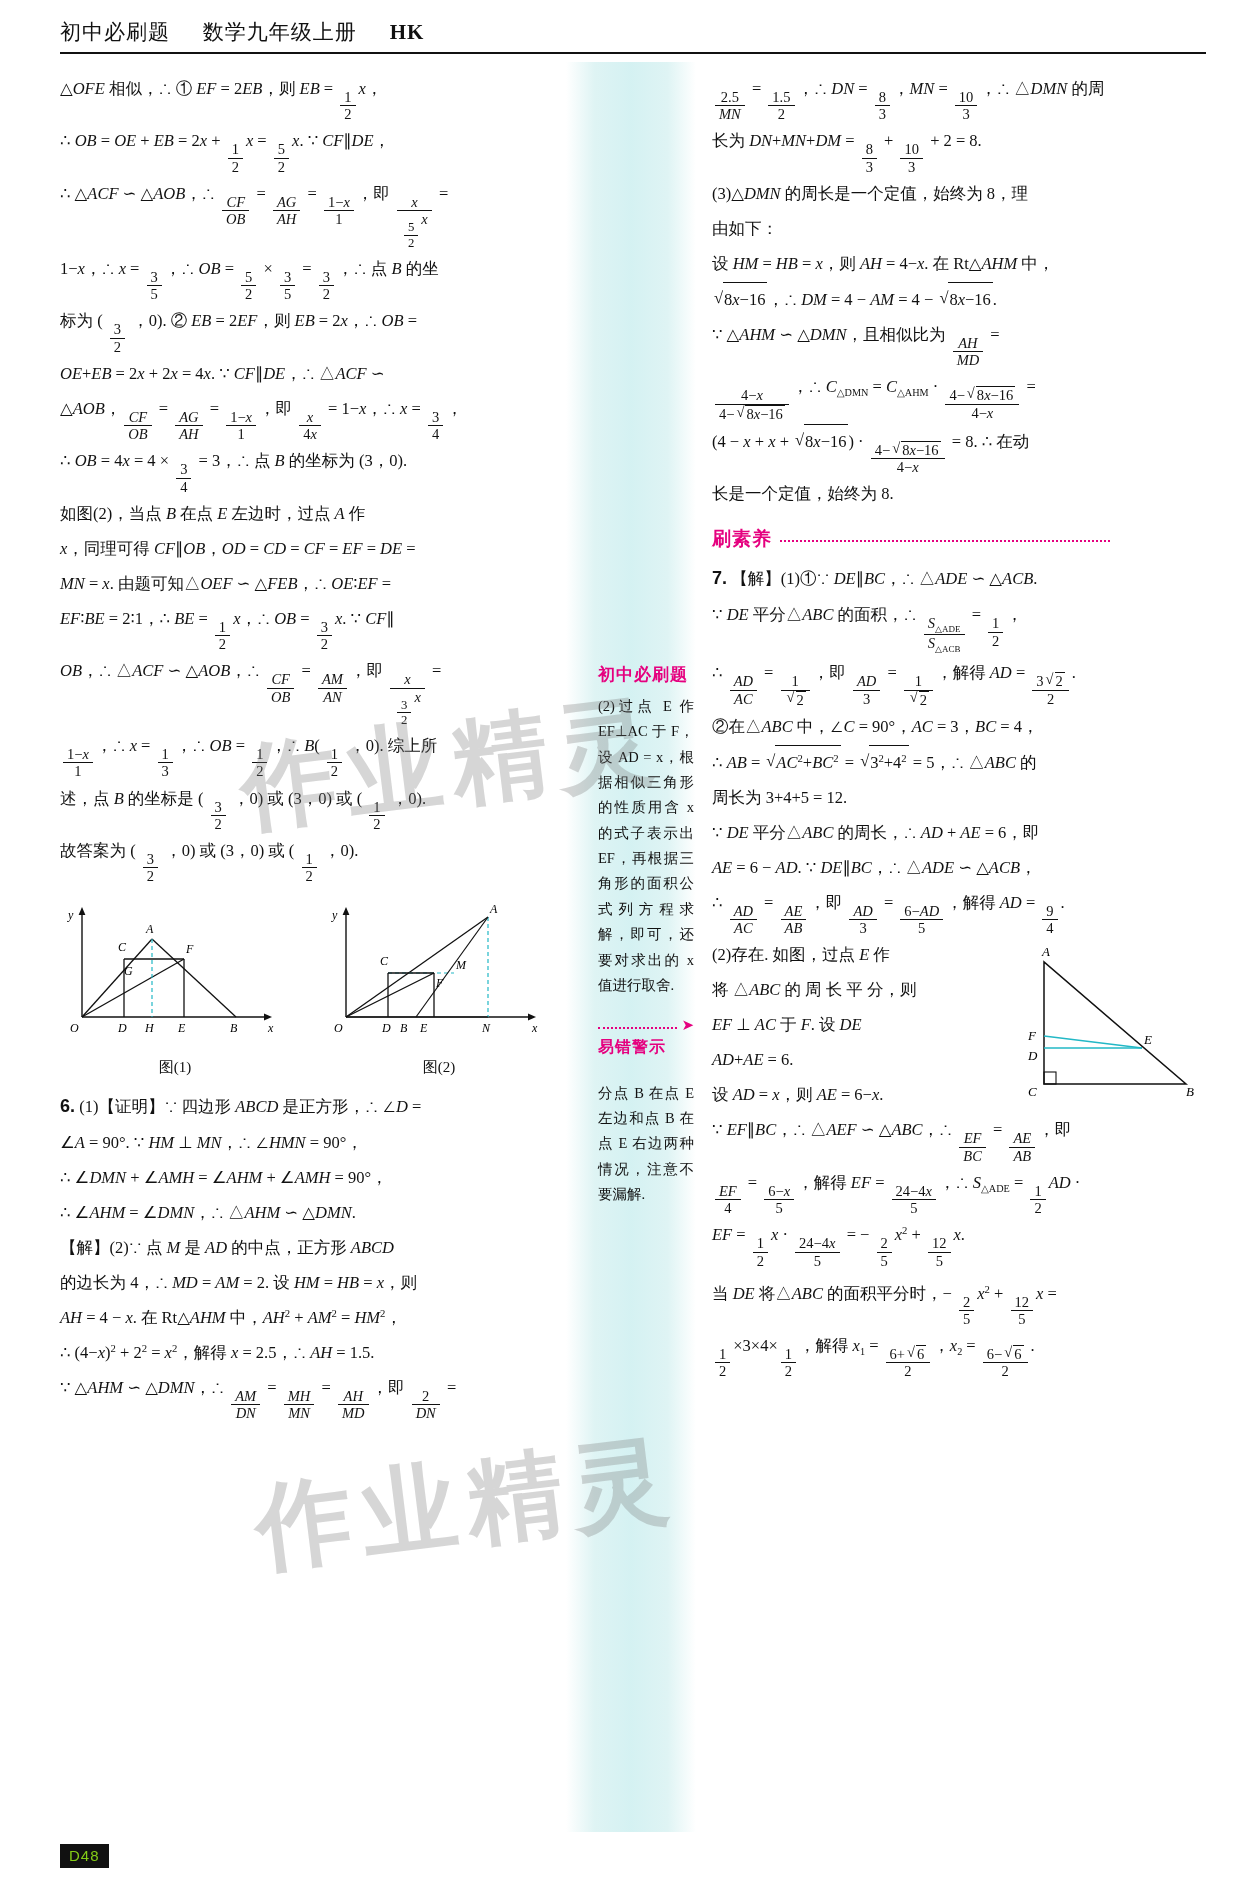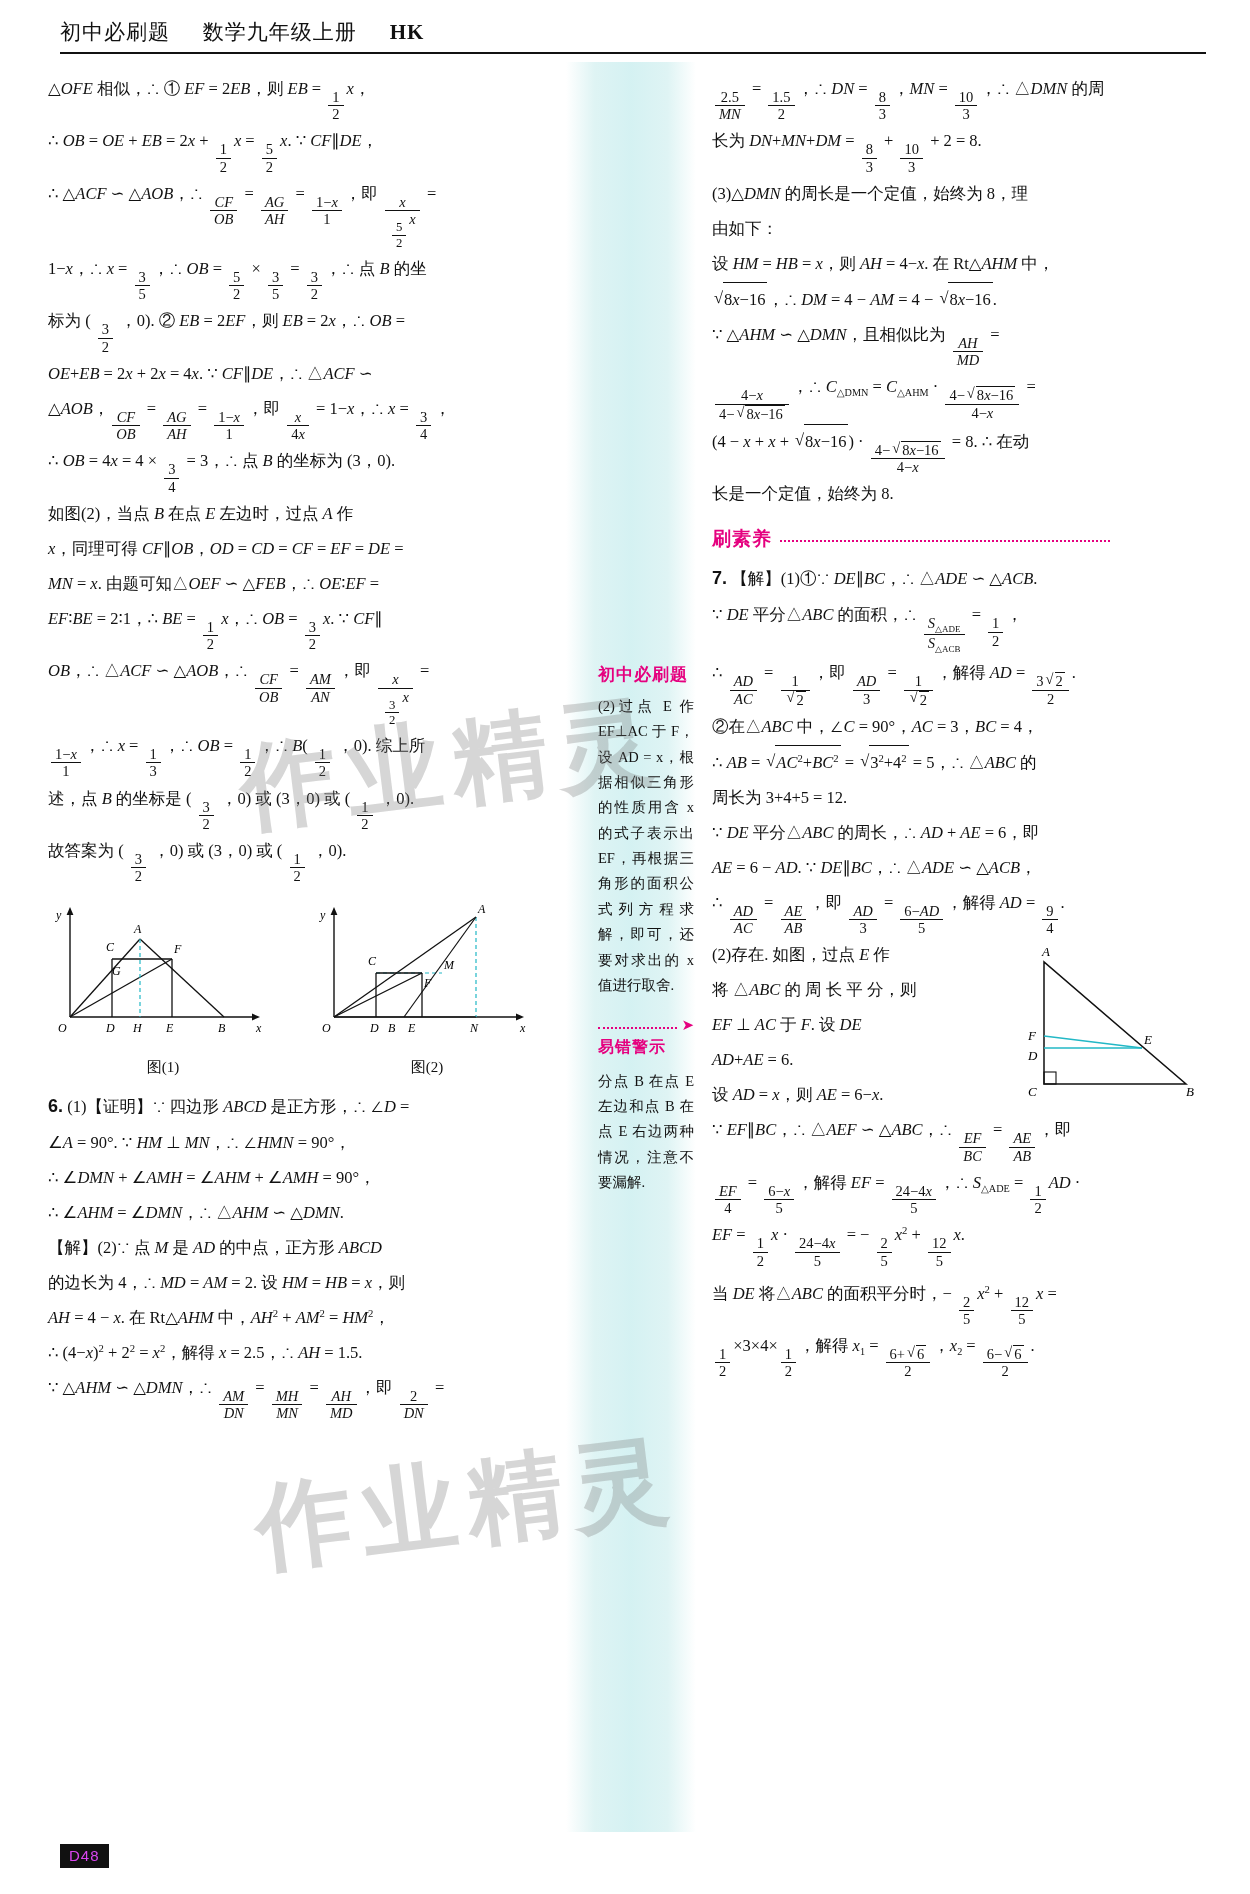--- a/index.html
+++ b/index.html
@@ -37,21 +37,21 @@
     background:linear-gradient(to right,#ffffff 0%, #d9f2f2 22%, #cdeff0 50%, #d9f2f2 78%, #ffffff 100%);
     opacity:.85;
   }
 
   
   .col{
     position:absolute;top:72px;
     font-size:16.5px;line-height:2.0;
     text-align:justify;
   }
-  .colL{left:48px;width:500px;}
+  .colL{left:60px;width:500px;}
   .colR{left:712px;width:492px;}
   .colM{left:598px;top:660px;width:96px;font-size:14.5px;line-height:1.75;color:#111;}
 
   .p{margin:0 0 2px 0;}
   .ital{font-style:italic;}
 
   
   .frac{display:inline-flex;flex-direction:column;vertical-align:-0.55em;
         text-align:center;margin:0 3px;line-height:1.12;font-size:0.88em;}
   .frac .num{border-bottom:1.2px solid #111;padding:0 4px;}
@@ -80,21 +80,21 @@
   .qnum{font-weight:bold;font-family:"Liberation Sans",sans-serif;font-size:18px;}
 
   
   .figs{display:flex;gap:34px;margin-top:10px;margin-bottom:6px;}
   .figwrap{text-align:center;font-size:15px;}
   .figcap{margin-top:2px;}
 
   
   .footer{
     position:absolute;left:60px;bottom:26px;
-    background:#111;color:#d946ef;font-family:"Liberation Sans",sans-serif;
+    background:#111;color:#84cc16;font-family:"Liberation Sans",sans-serif;
     font-size:15px;padding:3px 9px 4px 9px;letter-spacing:1px;
   }
 
   
   .wm{
     position:absolute;pointer-events:none;
     font-family:"Liberation Sans",sans-serif;
     font-weight:bold;color:rgba(120,120,120,.30);
     letter-spacing:10px;
   }
@@ -379,21 +379,21 @@
 
   <div class="col colM">
     <div class="mk-think">初中必刷题</div>
     <div style="margin-top:4px;">(2)过点 E 作 EF⊥AC 于 F，设 AD = x，根据相似三角形的性质用含 x 的式子表示出 EF，再根据三角形的面积公式列方程求解，即可，还要对求出的 x 值进行取舍.</div>
 
     <div class="warnrow">
       <span class="warn-dots"></span>
       <span class="arrow">➤</span>
     </div>
     <div class="mk-warn" style="margin-top:-6px;">易错警示</div>
-    <div style="margin-top:8px;">分点 B 在点 E 左边和点 B 在点 E 右边两种情况，注意不要漏解.</div>
+    <div style="margin-top:20px;">分点 B 在点 E 左边和点 B 在点 E 右边两种情况，注意不要漏解.</div>
   </div>
 
   <div class="col colR">
     <div class="p">
       <span class="frac">
           <span class="num">2.5</span>
           <span class="den"><span class="ital">MN</span></span>
         </span> =
       <span class="frac">
           <span class="num">1.5</span>

